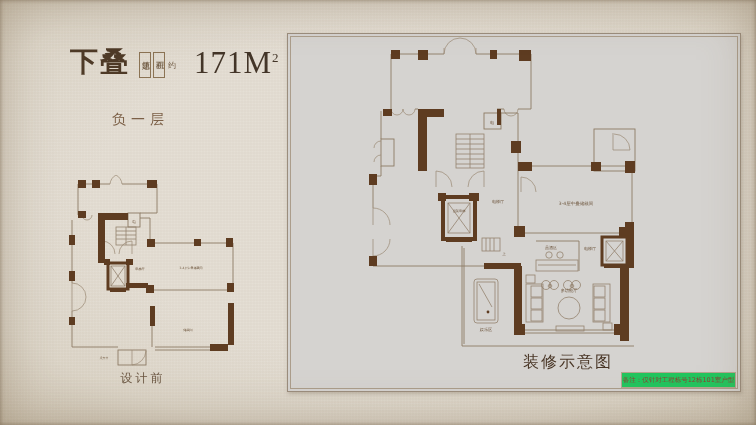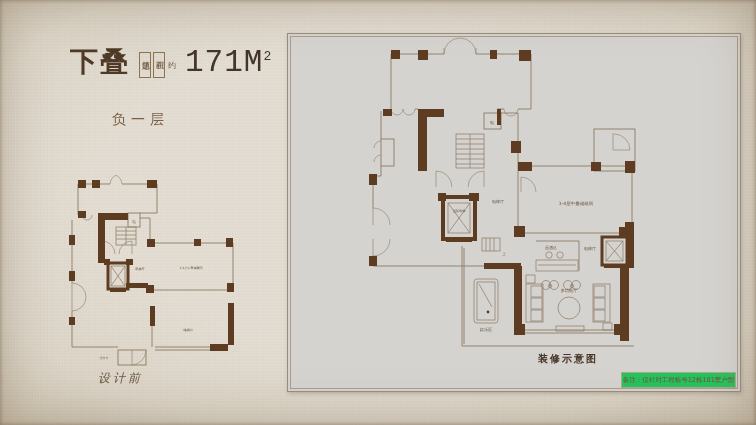--- a/index.html
+++ b/index.html
@@ -13,30 +13,30 @@
   .stage::after{content:"";position:absolute;inset:0;pointer-events:none;
     box-shadow:inset 0 0 4px rgba(96,76,52,.6), inset 0 0 50px rgba(122,100,70,.38);}
 
   
   .title-row{position:absolute;left:70px;top:46px;display:flex;align-items:center;}
   .product{font-size:28px;font-weight:bold;color:#4e3a27;letter-spacing:2px;line-height:1.1;}
   .area-box{display:flex;align-items:center;margin:6px 4px 0 9px;}
   .vbox{writing-mode:vertical-rl;text-orientation:upright;font-size:8px;line-height:1;
     color:#6d573f;border:1px solid #8b7354;padding:2px 1px;margin-right:2px;height:20px;}
   .approx{font-size:8px;color:#6d573f;margin-left:1px;}
-  .area-val{font-family:Liberation Mono, monospace;font-size:31px;color:#433528;
-    line-height:1;margin-left:5px;letter-spacing:1px;}
+  .area-val{font-family:Liberation Serif, serif;font-size:31px;color:#433528;
+    line-height:1;margin-left:14px;letter-spacing:1px;}
   .area-val sup{font-size:13px;}
   .subtitle{position:absolute;left:112px;top:111px;font-size:14px;color:#7c6047;letter-spacing:5px;text-align:right;}
 
   
-  .cap-left{position:absolute;left:98px;top:370px;width:90px;text-align:left;
-    font-size:12px;color:#6b5642;letter-spacing:3px;font-style:italic;}
+  .cap-left{position:absolute;left:98px;top:370px;width:90px;text-align:center;
+    font-size:12px;color:#6b5642;letter-spacing:3px;}
   .panel-cap{position:absolute;left:213px;top:318px;width:134px;text-align:center;
-    font-size:10px;font-weight:bold;color:#493626;letter-spacing:2px;}
+    font-size:16px;font-weight:normal;color:#493626;letter-spacing:2px;}
 
   
   .panel{position:absolute;left:287px;top:33px;width:452px;height:357px;background:#d5d3d0;
     border:1px solid #9b8d7d;box-shadow:inset 0 0 0 2px #d5d3d0, inset 0 0 0 3px #ab9d8b,
     1px 2px 4px rgba(90,72,50,.25);}
   .note{position:absolute;right:4px;bottom:3px;width:113px;height:14px;line-height:14px;
     background:#22c55e;border:1px solid #b5a58f;color:#8a4233;font-size:6.5px;
     text-align:center;white-space:nowrap;}
 
   

